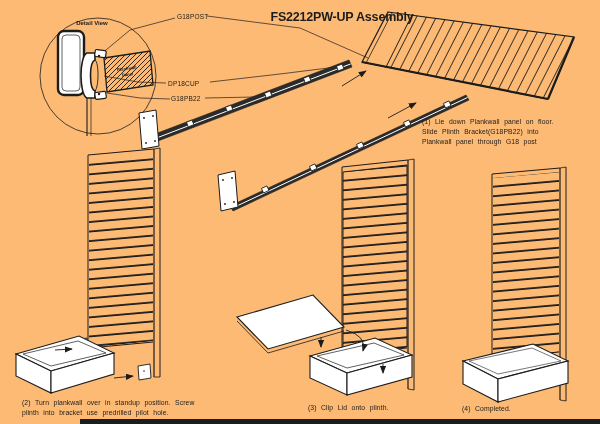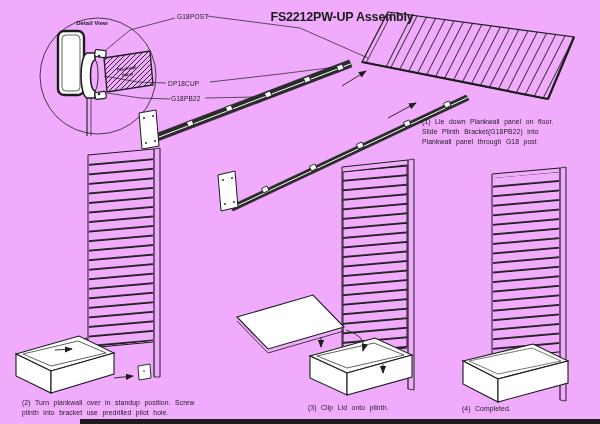--- a/index.html
+++ b/index.html
@@ -1,17 +1,17 @@
 <!DOCTYPE html>
 <html><head>
 <meta charset="utf-8">
 <style>
   html,body{margin:0;padding:0;background:#ffffff;}
   .page{
-    position:relative;width:600px;height:424px;background:#f0abfc;overflow:hidden;
+    position:relative;width:600px;height:424px;background:#fdba74;overflow:hidden;
     font-family:"Liberation Sans",sans-serif;color:#1c1c1c;
   }
   svg{position:absolute;top:0;left:0;}
   svg text{fill:#1c1c1c;font-family:"Liberation Sans",sans-serif;}
   .title-text{font-size:12.5px;font-weight:bold;letter-spacing:-0.2px;}
   .part-label{font-size:6.5px;letter-spacing:0.2px;}
   .caption{font-size:6.8px;word-spacing:2.5px;letter-spacing:0.1px;}
   .dv-label{font-size:6px;font-weight:bold;}
   .tiny-label{font-size:4.3px;font-weight:bold;}
 </style>

